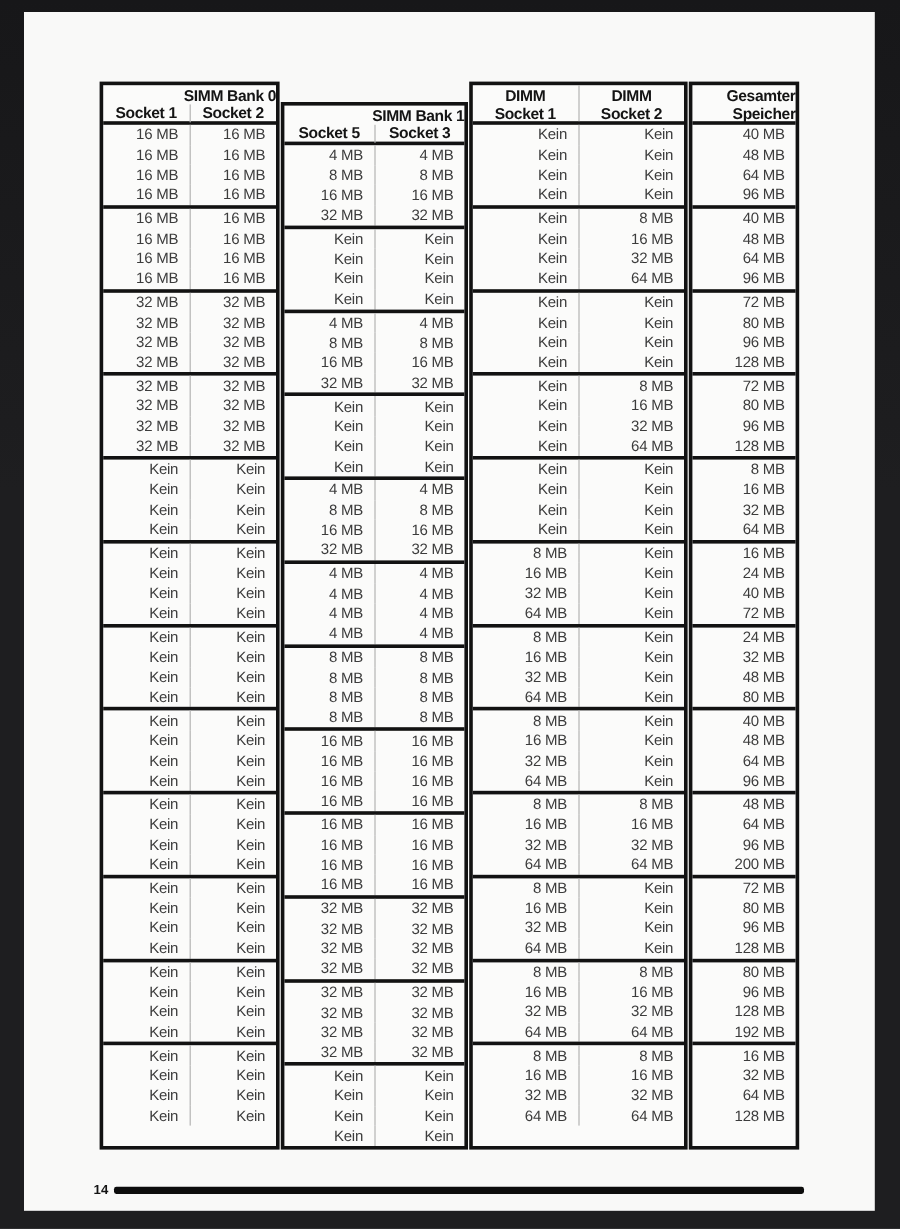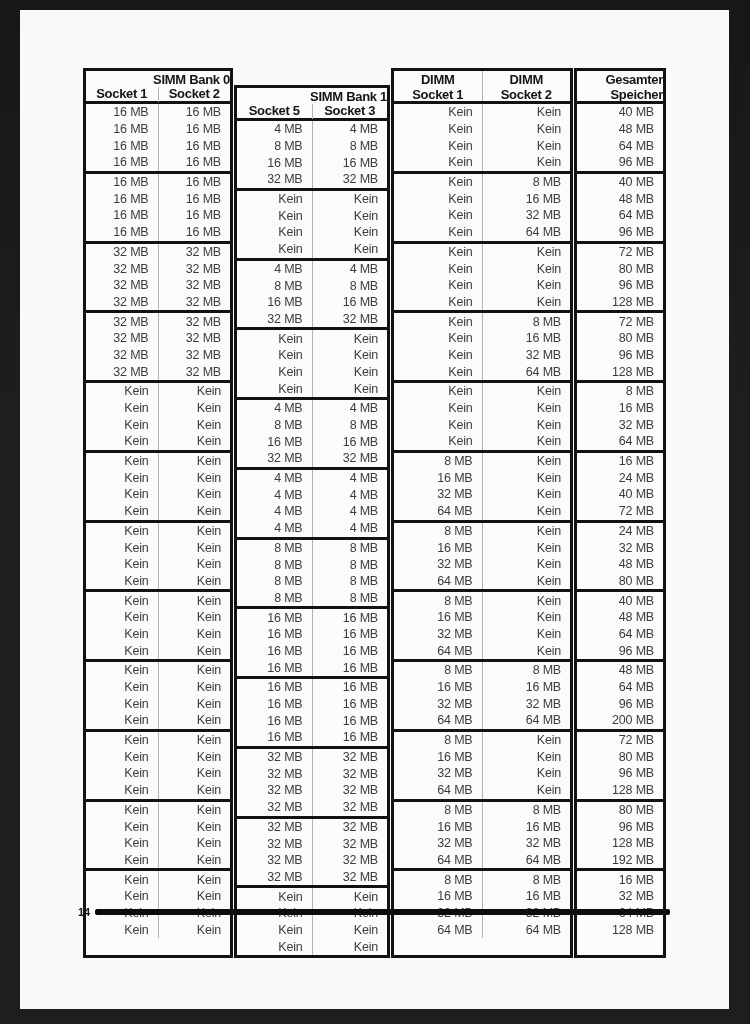--- a/index.html
+++ b/index.html
@@ -79,21 +79,21 @@
     justify-content: flex-end;
     padding-right: 9px;
     font-size: 12.5px;
     color: #3c3c3c;
     letter-spacing: -0.2px;
     white-space: nowrap;
   }
   .cell + .cell { border-left: 1px solid #b4b4b4; }
   .footer {
     position: absolute;
-    left: 58px; top: 896px;
+    left: 58px; top: 976px;
     width: 592px;
     display: flex;
     align-items: center;
   }
   .page-number {
     font-size: 11px;
     font-weight: bold;
     color: #141414;
     width: 17px;
   }

